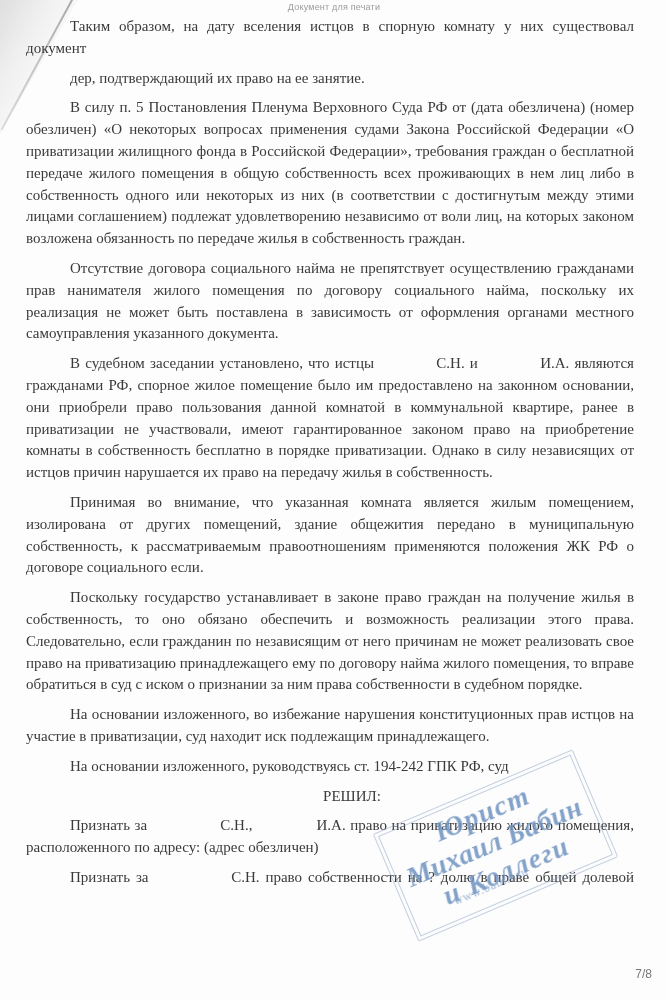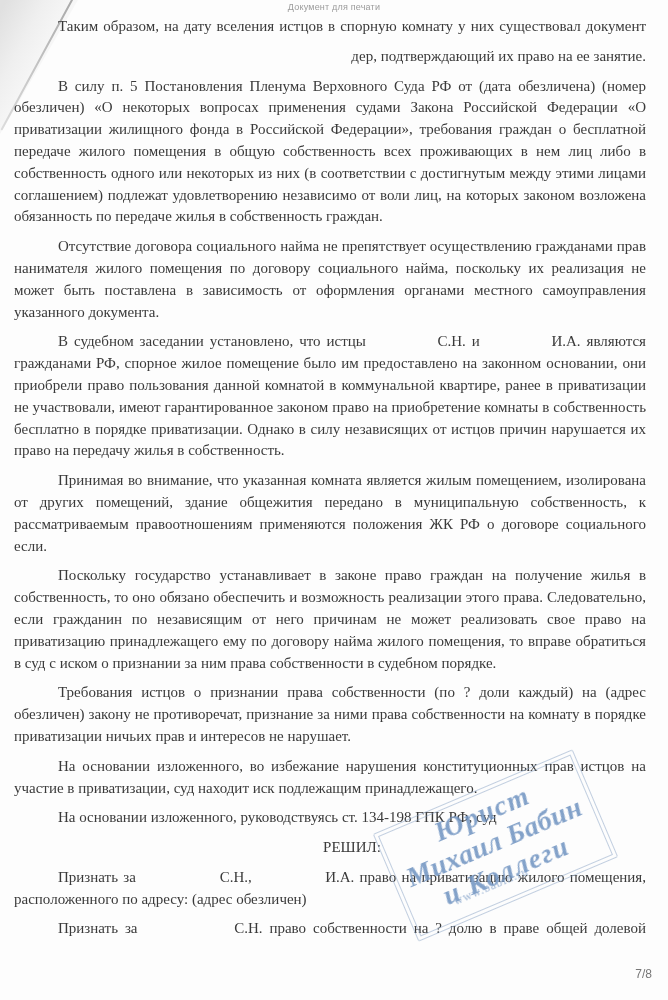--- a/index.html
+++ b/index.html
@@ -29,23 +29,23 @@
     position:absolute; top:-4px; left:73px; width:2px; height:152px;
     background:linear-gradient(#a8a8a8,#dcdcdc);
     transform:rotate(28.5deg); transform-origin:top left; border-radius:1px;
   }
 
   
   .content {
     position:absolute; top:16px; left:14px; right:22px;
     font-size:15px; line-height:21.8px; text-align:justify;
   }
-  .content p { margin:0 0 8px; text-indent:44px; }
+  .content p { margin:0 12px 8px; text-indent:44px; }
   .p1-l1 { margin:0; text-align-last:justify; }
-  .p1-l2 { text-indent:0; margin-left:-5px; text-align:right; }
+  .p1-l2 { text-indent:0; margin-left:-5px; text-align:left; }
   .heading { text-align:center; text-indent:0; margin:14px 0 12px; }
   .justify-last { text-align-last:justify; }
 
   
   .watermark {
     position:absolute; left:387px; top:787px; width:215px; height:115px;
     transform:rotate(-23deg);
     border:1.5px solid rgba(128,154,192,.55); border-radius:2px;
     opacity:.87; filter:blur(.3px); pointer-events:none; z-index:5;
   }
@@ -81,23 +81,22 @@
   <div class="fold-line"></div>
 
   <div class="content">
     <p class="p1-l1">Таким образом, на дату вселения истцов в спорную комнату у них существовал документ</p>
     <p class="p1-l2">дер, подтверждающий их право на ее занятие.</p>
     <p>В силу п. 5 Постановления Пленума Верховного Суда РФ от (дата обезличена) (номер обезличен) «О некоторых вопросах применения судами Закона Российской Федерации «О приватизации жилищного фонда в Российской Федерации», требования граждан о бесплатной передаче жилого помещения в общую собственность всех проживающих в нем лиц либо в собственность одного или некоторых из них (в соответствии с достигнутым между этими лицами соглашением) подлежат удовлетворению независимо от воли лиц, на которых законом возложена обязанность по передаче жилья в собственность граждан.</p>
     <p>Отсутствие договора социального найма не препятствует осуществлению гражданами прав нанимателя жилого помещения по договору социального найма, поскольку их реализация не может быть поставлена в зависимость от оформления органами местного самоуправления указанного документа.</p>
     <p>В судебном заседании установлено, что истцы&nbsp;&nbsp;&nbsp;&nbsp;&nbsp;&nbsp;&nbsp;&nbsp;&nbsp;&nbsp;&nbsp;&nbsp;С.Н. и&nbsp;&nbsp;&nbsp;&nbsp;&nbsp;&nbsp;&nbsp;&nbsp;&nbsp;&nbsp;&nbsp;&nbsp;И.А. являются гражданами РФ, спорное жилое помещение было им предоставлено на законном основании, они приобрели право пользования данной комнатой в коммунальной квартире, ранее в приватизации не участвовали, имеют гарантированное законом право на приобретение комнаты в собственность бесплатно в порядке приватизации. Однако в силу независящих от истцов причин нарушается их право на передачу жилья в собственность.</p>
     <p>Принимая во внимание, что указанная комната является жилым помещением, изолирована от других помещений, здание общежития передано в муниципальную собственность, к рассматриваемым правоотношениям применяются положения ЖК РФ о договоре социального если.</p>
     <p>Поскольку государство устанавливает в законе право граждан на получение жилья в собственность, то оно обязано обеспечить и возможность реализации этого права. Следовательно, если гражданин по независящим от него причинам не может реализовать свое право на приватизацию принадлежащего ему по договору найма жилого помещения, то вправе обратиться в суд с иском о признании за ним права собственности в судебном порядке.</p>
-    <p>Требования истцов о признании права собственности (по ? доли каждый) на (адрес обезличен) закону не противоречат, признание за ними права собственности на комнату в порядке приватизации ничьих прав и интересов не нарушает.</p>
     <p>На основании изложенного, во избежание нарушения конституционных прав истцов на участие в приватизации, суд находит иск подлежащим принадлежащего.</p>
-    <p>На основании изложенного, руководствуясь ст. 134-198 ГПК РФ, суд</p>
+    <p>На основании изложенного, руководствуясь ст. 194-242 ГПК РФ, суд</p>
     <p class="heading">РЕШИЛ:</p>
     <p>Признать за&nbsp;&nbsp;&nbsp;&nbsp;&nbsp;&nbsp;&nbsp;&nbsp;&nbsp;&nbsp;&nbsp;&nbsp;&nbsp;&nbsp;&nbsp;&nbsp;С.Н.,&nbsp;&nbsp;&nbsp;&nbsp;&nbsp;&nbsp;&nbsp;&nbsp;&nbsp;&nbsp;&nbsp;&nbsp;&nbsp;&nbsp;И.А. право на приватизацию жилого помещения, расположенного по адресу: (адрес обезличен)</p>
     <p class="justify-last">Признать за&nbsp;&nbsp;&nbsp;&nbsp;&nbsp;&nbsp;&nbsp;&nbsp;&nbsp;&nbsp;&nbsp;&nbsp;&nbsp;&nbsp;С.Н. право собственности на ? долю в праве общей долевой</p>
   </div>
 
   <div class="watermark">
     <div class="wm-inner">
       <div class="wm-l1">Юрист</div>
       <div class="wm-l2">Михаил Бабин</div>
       <div class="wm-l3">и Коллеги</div>

